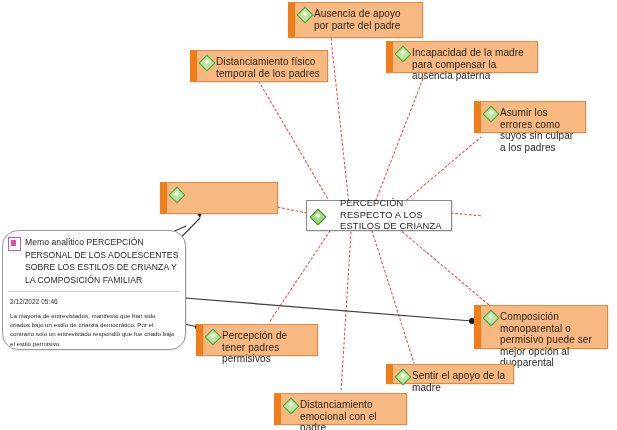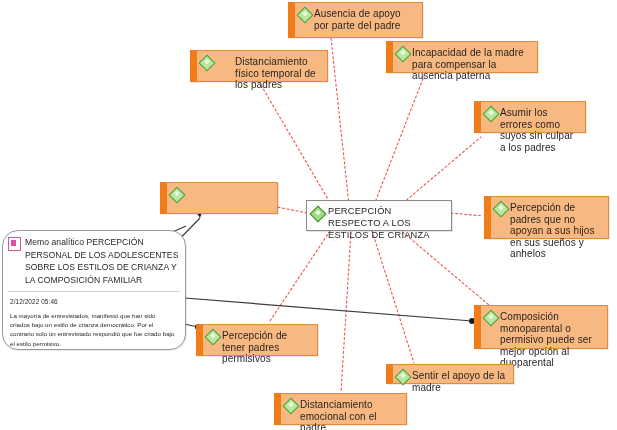--- a/index.html
+++ b/index.html
@@ -64,23 +64,24 @@
     background: #e8f7de;
   }
 
   
   .central {
     position: absolute;
     box-sizing: border-box;
     background: #fdfdfd;
     border: 1px solid #8a8a8a;
     display: flex;
-    align-items: flex-start;
+    align-items: center;
     padding: 5px 5px 5px 5px;
     box-shadow: 1px 1px 0 rgba(0,0,0,0.10);
+    gap: 12px;
   }
   .central .label {
     font-size: 9.3px;
     line-height: 11.8px;
     color: #231f20;
     padding-left: 4px;
     letter-spacing: 0.2px;
   }
   .central .diamond {
     background: #9fdc86;
@@ -184,43 +185,39 @@
   <div class="central" style="left:306px; top:200px; width:146px; height:31px;">
     <span class="diamond"></span>
     <span class="label">PERCEPCIÓN RESPECTO A LOS ESTILOS DE CRIANZA</span>
   </div>
 
   <div class="node" style="left:288px; top:2px; width:135px; height:36px;">
     <span class="diamond"></span>
     <span class="label">Ausencia de apoyo por parte del padre</span>
   </div>
 
-  <div class="node" style="left:190px; top:50px; width:138px; height:32px;gap:19px;">
+  <div class="node" style="left:190px; top:50px; width:138px; height:32px;">
     <span class="diamond"></span>
     <span class="label">Distanciamiento físico temporal de los padres</span>
   </div>
 
   <div class="node" style="left:386px; top:41px; width:152px; height:32px;">
     <span class="diamond"></span>
     <span class="label">Incapacidad de la madre para compensar la ausencia paterna</span>
   </div>
 
   <div class="node" style="left:474px; top:101px; width:112px; height:32px;">
     <span class="diamond"></span>
     <span class="label">Asumir los errores como suyos sin culpar a los padres</span>
   </div>
 
   <div class="node" style="left:160px; top:182px; width:118px; height:32px;">
     <span class="diamond"></span>
   </div>
 
-  <div class="node" style="left:484px; top:196px; width:125px; height:43px;">
-    <span class="diamond"></span>
-    <span class="label">Percepción de padres que no apoyan a sus hijos en sus sueños y anhelos</span>
-  </div>
 
   <div class="node" style="left:474px; top:305px; width:134px; height:44px;">
     <span class="diamond"></span>
     <span class="label">Composición monoparental o permisivo puede ser mejor opción al duoparental</span>
   </div>
 
   <div class="node" style="left:196px; top:324px; width:122px; height:32px;">
     <span class="diamond"></span>
     <span class="label">Percepción de tener padres permisivos</span>
   </div>

